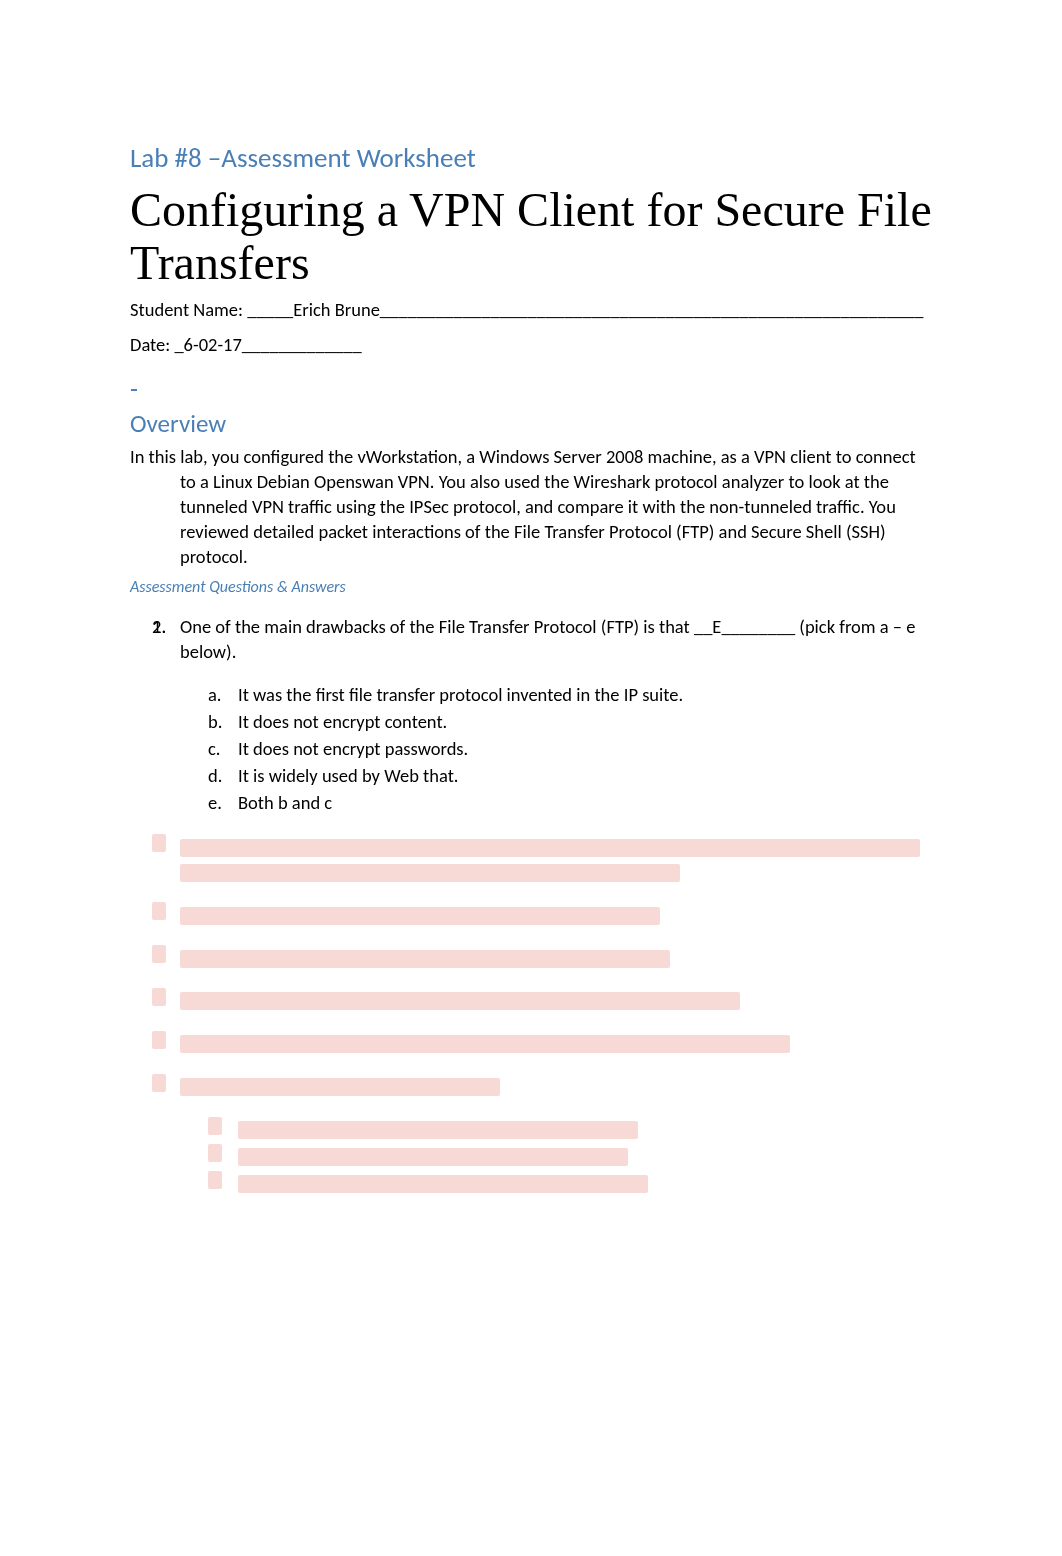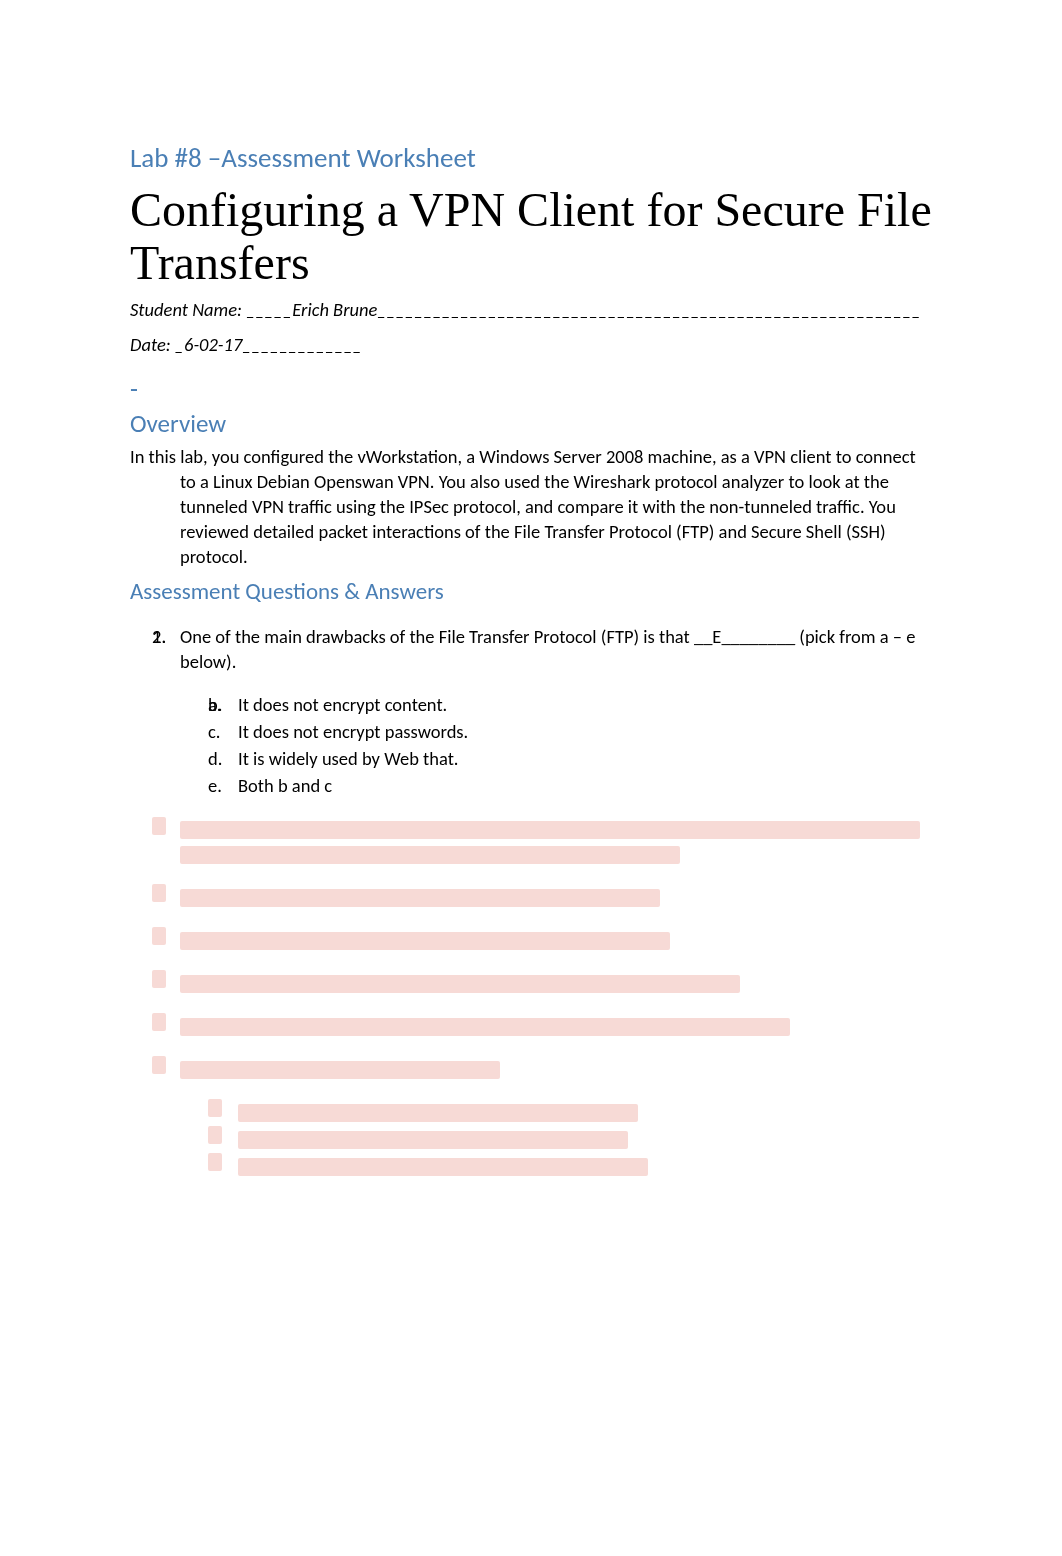--- a/index.html
+++ b/index.html
@@ -20,42 +20,43 @@
     font-weight: 300;
     margin-bottom: 8px;
   }
   .title {
     font-family: Liberation Serif, serif;
     font-size: 48px;
     font-weight: 300;
     line-height: 1.1;
     margin-bottom: 8px;
   }
-  .field-line { margin-bottom: 10px; font-style: italic; }
+  .field-line { margin-bottom: 10px; }
   .spacer-dash {
     color: #4a7fb5;
     font-size: 26px;
     margin-top: 14px;
     margin-bottom: 0px;
   }
   .heading {
     color: #4a7fb5;
     font-family: 'Calibri Light', Calibri, sans-serif;
     font-size: 25px;
     font-weight: 300;
     margin-bottom: 4px;
   }
   .overview-text { padding-left: 50px; text-indent: -50px; margin-bottom: 6px;}
   .heading2 {
     color: #4a7fb5;
     font-family: 'Calibri Light', Calibri, sans-serif;
-    font-size: 23px;
+    font-size: 16px;
     font-weight: 300;
     margin-top: 4px;
     margin-bottom: 8px;
+    font-style: italic;
   }
   ol.main-list { list-style: none; padding-left: 50px; }
   ol.main-list > li { margin-bottom: 18px; position: relative; }
   ol.main-list > li .num {
     position: absolute;
     left: -28px;
     top: 0;
   }
   ol.sub-list { list-style: none; padding-left: 58px; margin-top: 18px;}
   ol.sub-list > li { margin-bottom: 2px; position: relative; }
@@ -122,20 +123,21 @@
 <ol class="main-list">
   <li>
     <span class="num">1.</span>
   </li>
   <li>
     <span class="num">2.</span>
     <span>One of the main drawbacks of the File Transfer Protocol (FTP) is that __E________ (pick from a – e below).</span>
     <ol class="sub-list">
       <li>
         <span class="letter">a.</span>
+        <span>It was the first file transfer protocol invented in the IP suite.</span>
       </li>
       <li>
         <span class="letter">b.</span>
         <span>It does not encrypt content.</span>
       </li>
       <li>
         <span class="letter">c.</span>
         <span>It does not encrypt passwords.</span>
       </li>
       <li>

